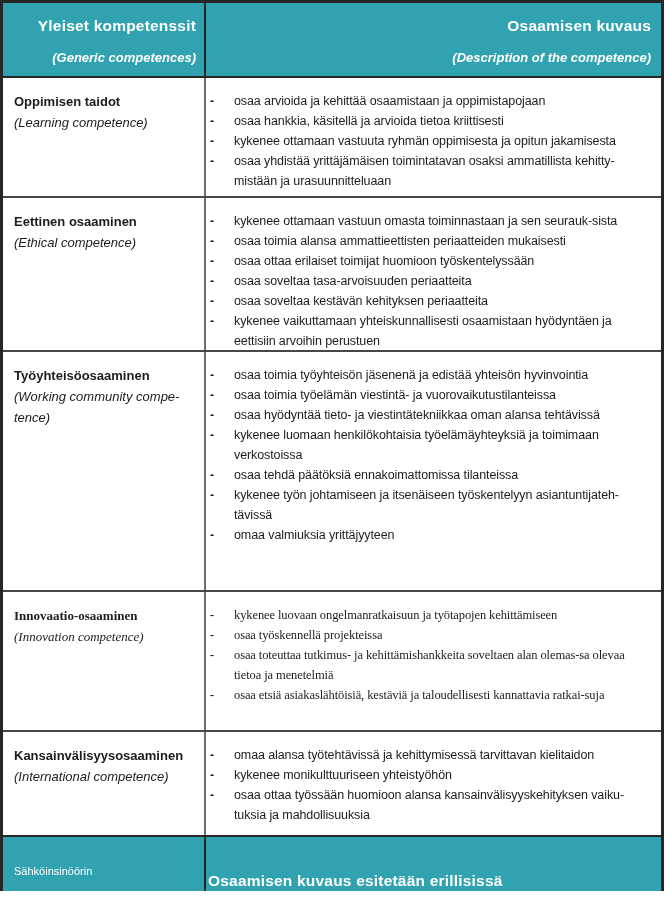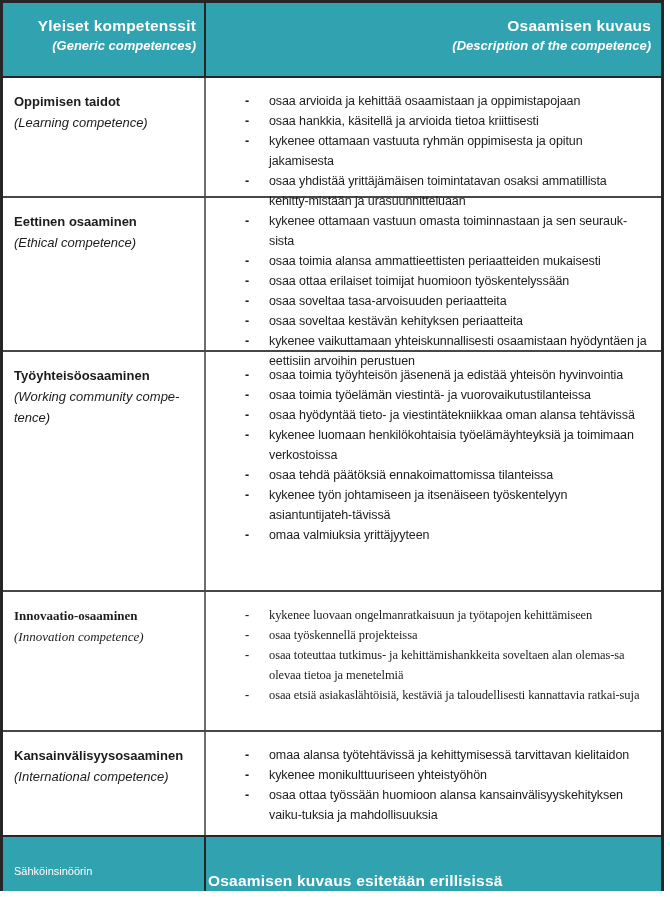--- a/index.html
+++ b/index.html
@@ -3,33 +3,33 @@
 <meta charset="utf-8">
 <style>
   html,body{margin:0;padding:0;background:#ffffff;}
   body{font-family:"Liberation Sans","DejaVu Sans",sans-serif;color:var(--text,#1c1c1c);}
   .table{
     width:664px;height:891px;margin:0;box-sizing:border-box;
     border:3px solid var(--border-dark,#262626);
     display:flex;flex-direction:column;background:#fff;
   }
   .row{display:flex;box-sizing:border-box;flex:0 0 auto;}
-  .row.body{border-bottom:2px solid #474747;gap:35px;}
+  .row.body{border-bottom:2px solid #474747;}
   .row.body.last{border-bottom:2px solid var(--border-dark,#262626);}
   .row.teal{background:var(--accent,#30A2B0);color:#ffffff;}
   .row.header{height:75px;border-bottom:2px solid var(--border-dark,#262626);text-align:right;}
   .row.footer{flex:1 1 auto;}
   .cell-l{width:203px;box-sizing:border-box;flex:0 0 auto;
     border-right:2px solid var(--divider,#6e6e6e);padding:13px 8px 0 11px;}
   .teal .cell-l{border-right:2px solid var(--border-dark,#262626);}
   .cell-r{flex:1 1 auto;box-sizing:border-box;padding:13px 10px 0 2px;}
   .rtitle{font-weight:bold;font-size:13px;line-height:21px;}
   .rsub{font-style:italic;font-size:13px;line-height:21px;}
   .htitle{font-weight:bold;font-size:15.5px;line-height:20px;letter-spacing:.2px;}
-  .hsub{font-weight:bold;font-style:italic;font-size:13px;line-height:20px;margin-top:0;}
+  .hsub{font-weight:bold;font-style:italic;font-size:13px;line-height:20px;margin-top:12px;}
   .bullets{margin:0;padding:0;list-style:none;}
   .brow{display:flex;font-size:12.5px;line-height:20px;letter-spacing:-0.1px;}
   .dash{width:24px;flex:0 0 auto;font-weight:bold;padding-left:2px;}
   .btxt{flex:1 1 auto;padding-right:4px;}
   .ftitle-l{font-weight:normal;font-size:11px;line-height:29px;padding-top:7px;}
   .ftitle-r{font-weight:bold;font-size:15.5px;line-height:29px;padding-top:16px;letter-spacing:.2px;}
   
   .h-r1{height:120px;} .h-r2{height:154px;} .h-r3{height:240px;}
   .h-r4{height:140px;font-family:Liberation Serif, serif;} .h-r5{height:105px;}
 </style>

